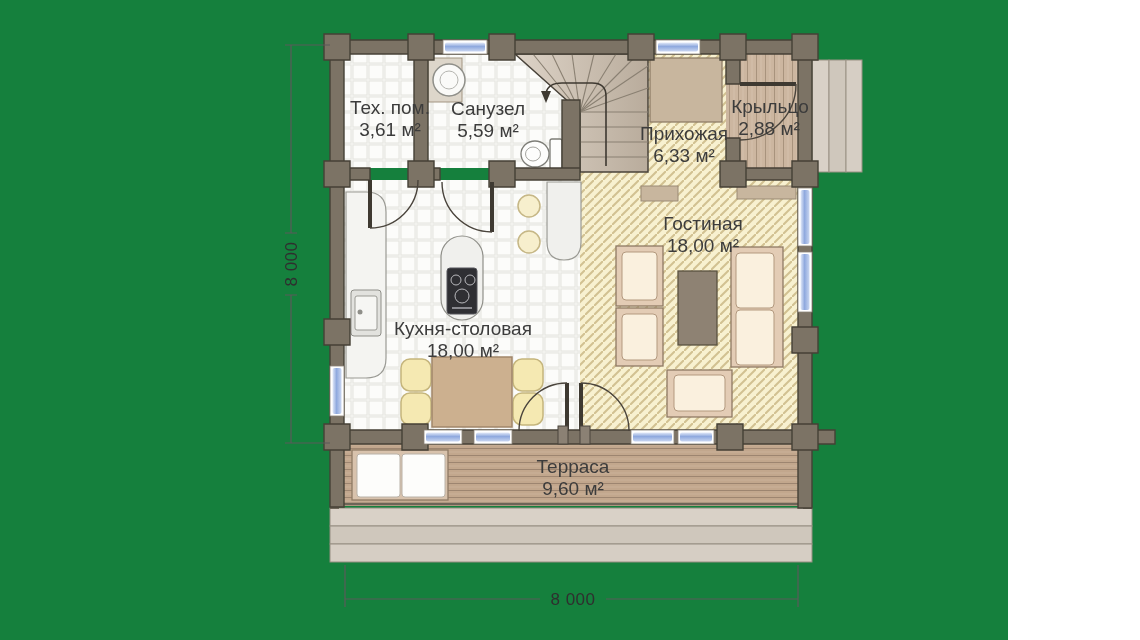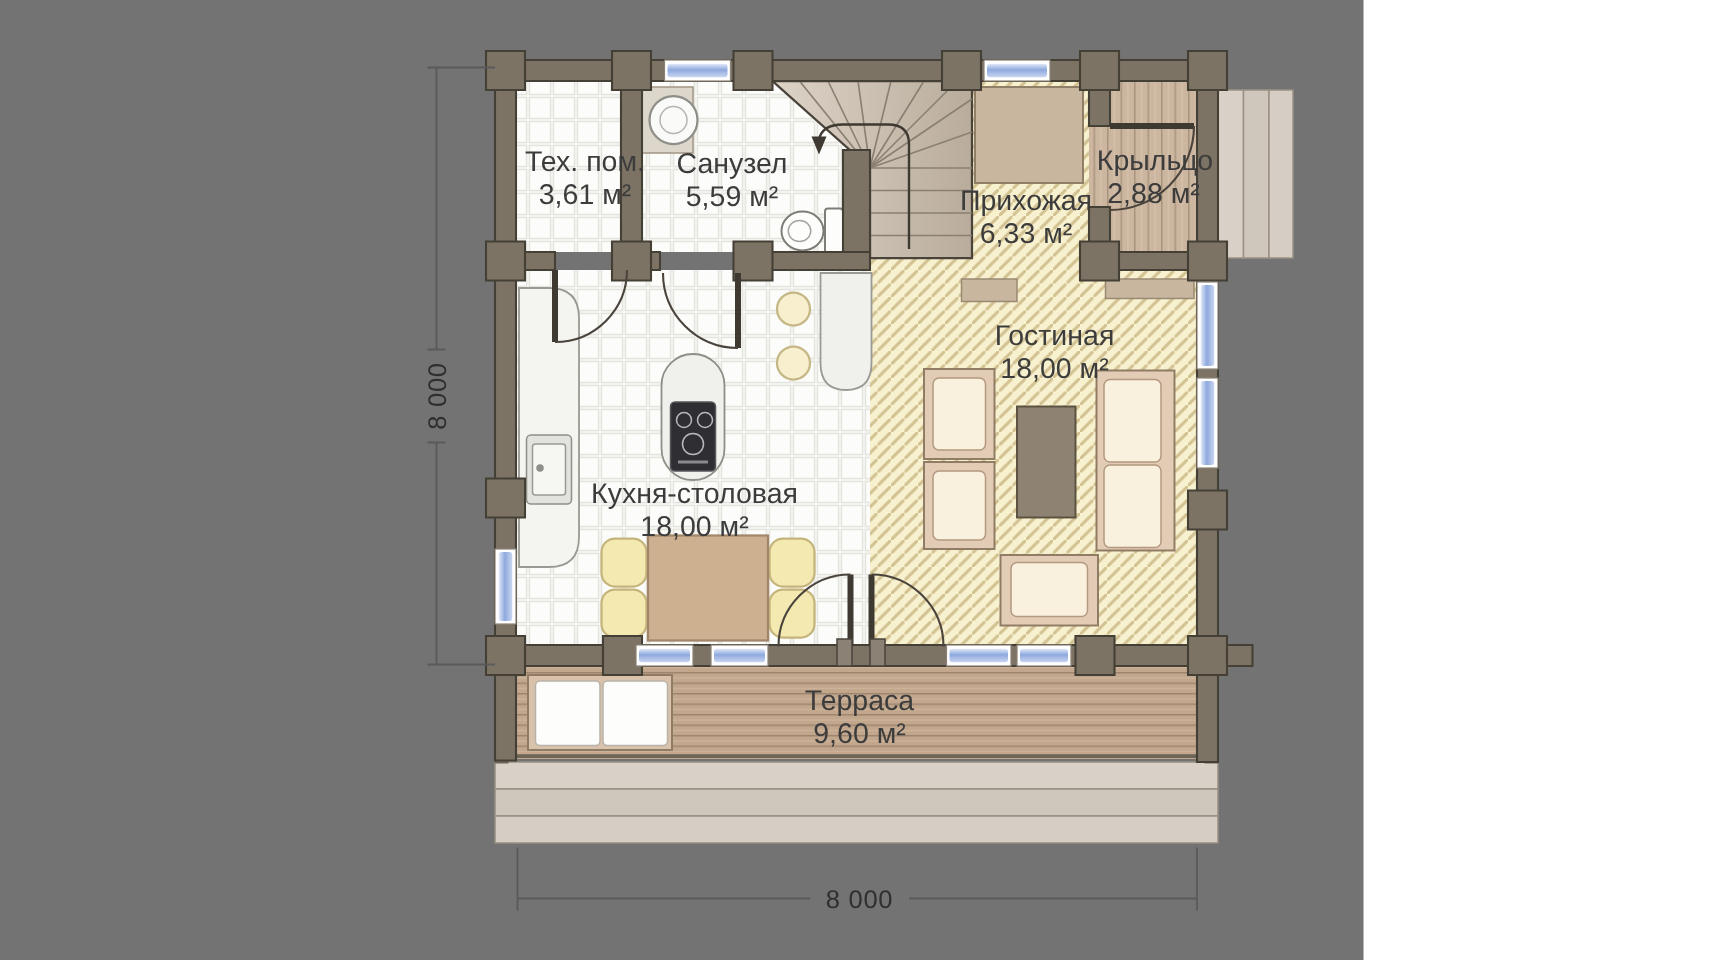--- a/index.html
+++ b/index.html
@@ -1,16 +1,16 @@
 <!DOCTYPE html>
 <html><head>
 <meta charset="utf-8">
 <style>
   html,body{margin:0;padding:0;background:#ffffff;}
-  .stage{position:relative;width:909px;height:640px;background:#737373;overflow:hidden;text-decoration:underline;}
+  .stage{position:relative;width:1008px;height:640px;background:#15803d;overflow:hidden;text-decoration:underline;}
   svg{display:block;}
   text{font-family:"Liberation Sans", sans-serif;}
   .room-name,.room-area{font-size:19px;font-weight:500;fill:#3c3c3c;text-anchor:middle;}
   .dim-text{font-size:17px;fill:#2f2f2f;text-anchor:middle;letter-spacing:.5px;}
   .wallp{stroke:#454036;stroke-width:1.4;}
   .win-frame{fill:#ffffff;stroke:#8a8276;stroke-width:.8;}
   .door-leaf{stroke:#3e3931;stroke-width:4;fill:none;}
   .door-arc{stroke:#4a443c;stroke-width:1.4;fill:none;}
   .tread{stroke:#8a8072;stroke-width:1.1;}
   .dimline{stroke:#5a5a5a;stroke-width:1.2;fill:none;}

